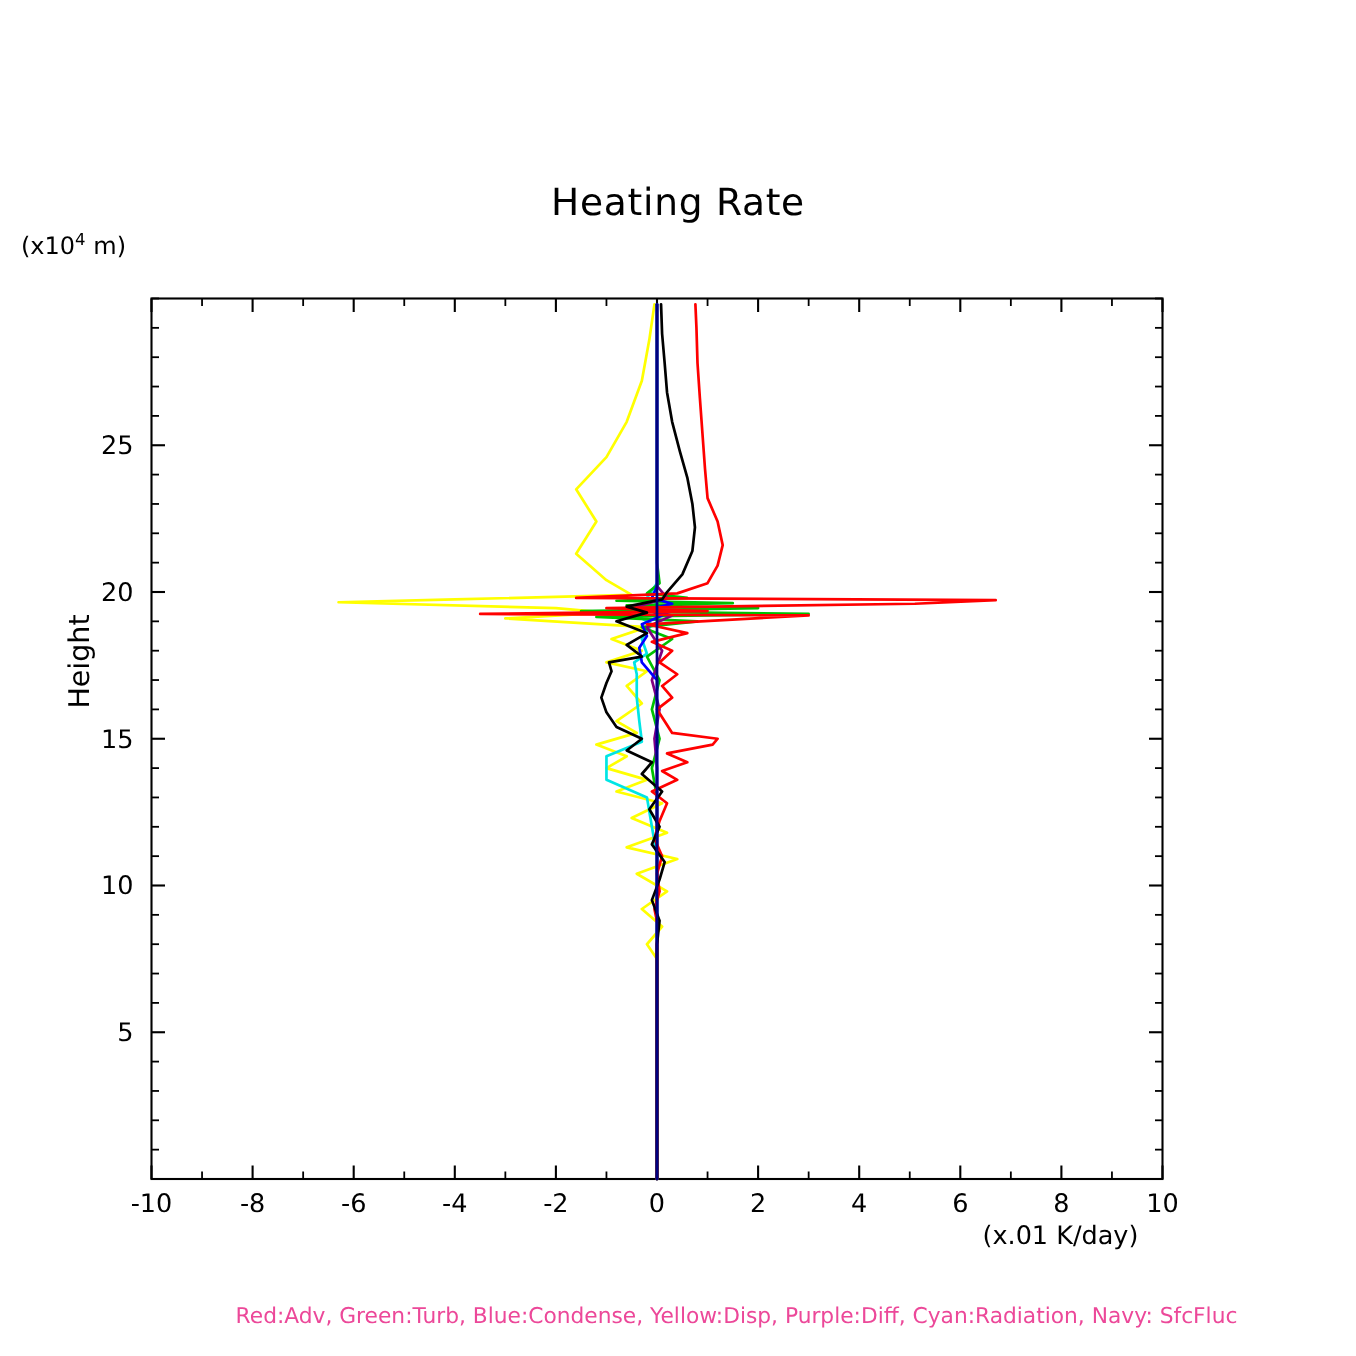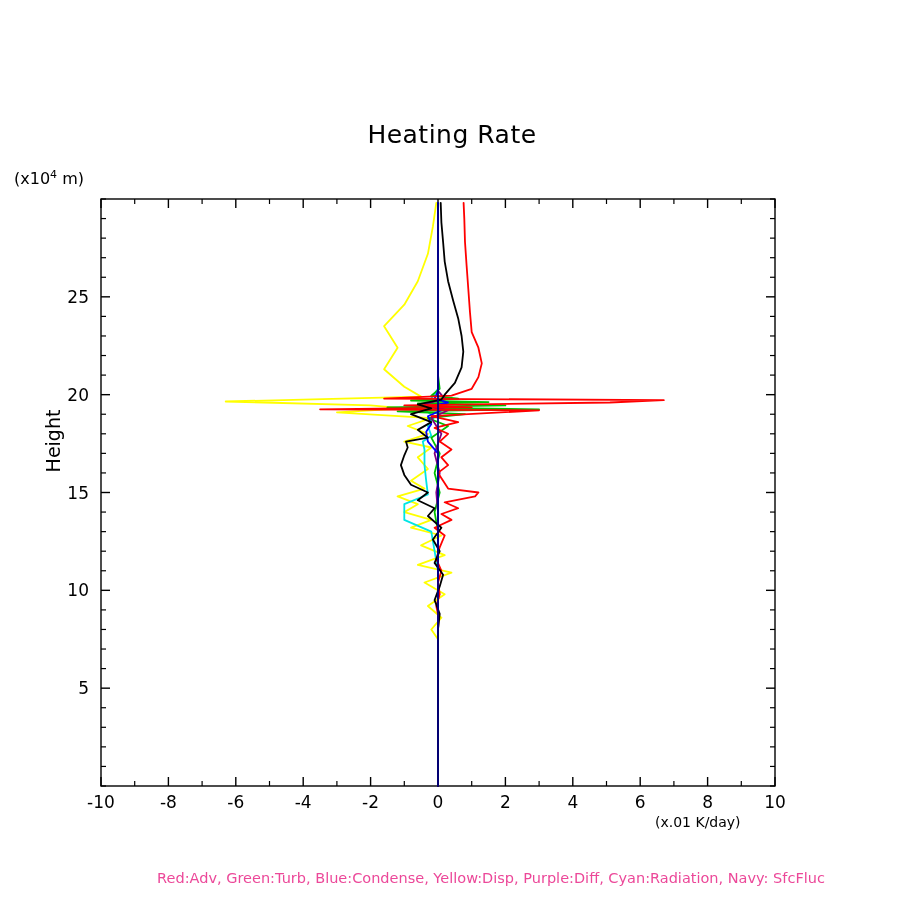--- a/index.html
+++ b/index.html
@@ -28,33 +28,33 @@
     top: 120px;
     width: 904px;
     text-align: center;
     font-size: 25px;
     letter-spacing: 0.5px;
     color: #000;
   }
   .yunit {
     position: absolute;
     left: 14px;
-    top: 168px;
+    top: 153px;
     font-size: 16px;
     white-space: nowrap;
   }
   .yunit sup {
     font-size: 11px;
     vertical-align: super;
   }
   .xunit {
     position: absolute;
     left: 655px;
     top: 814px;
-    font-size: 14px;
+    font-size: 17px;
     white-space: nowrap;
   }
   .ylabel {
     position: absolute;
     left: -7px;
     top: 430px;
     width: 120px;
     text-align: center;
     font-size: 19px;
     transform: rotate(-90deg);

